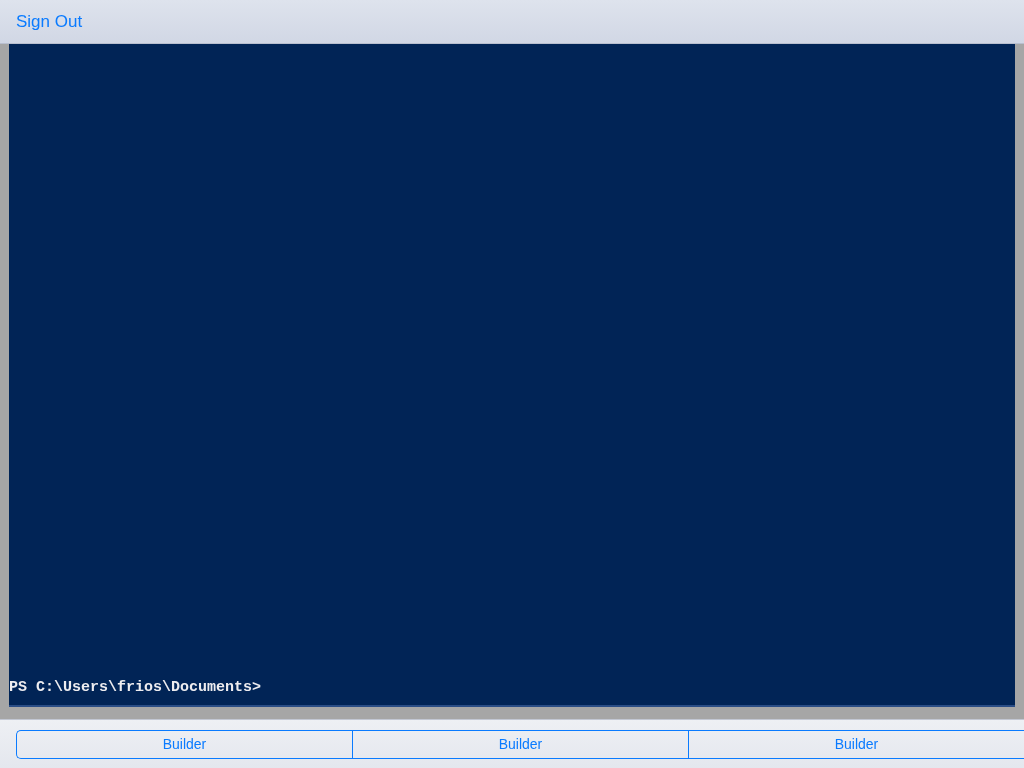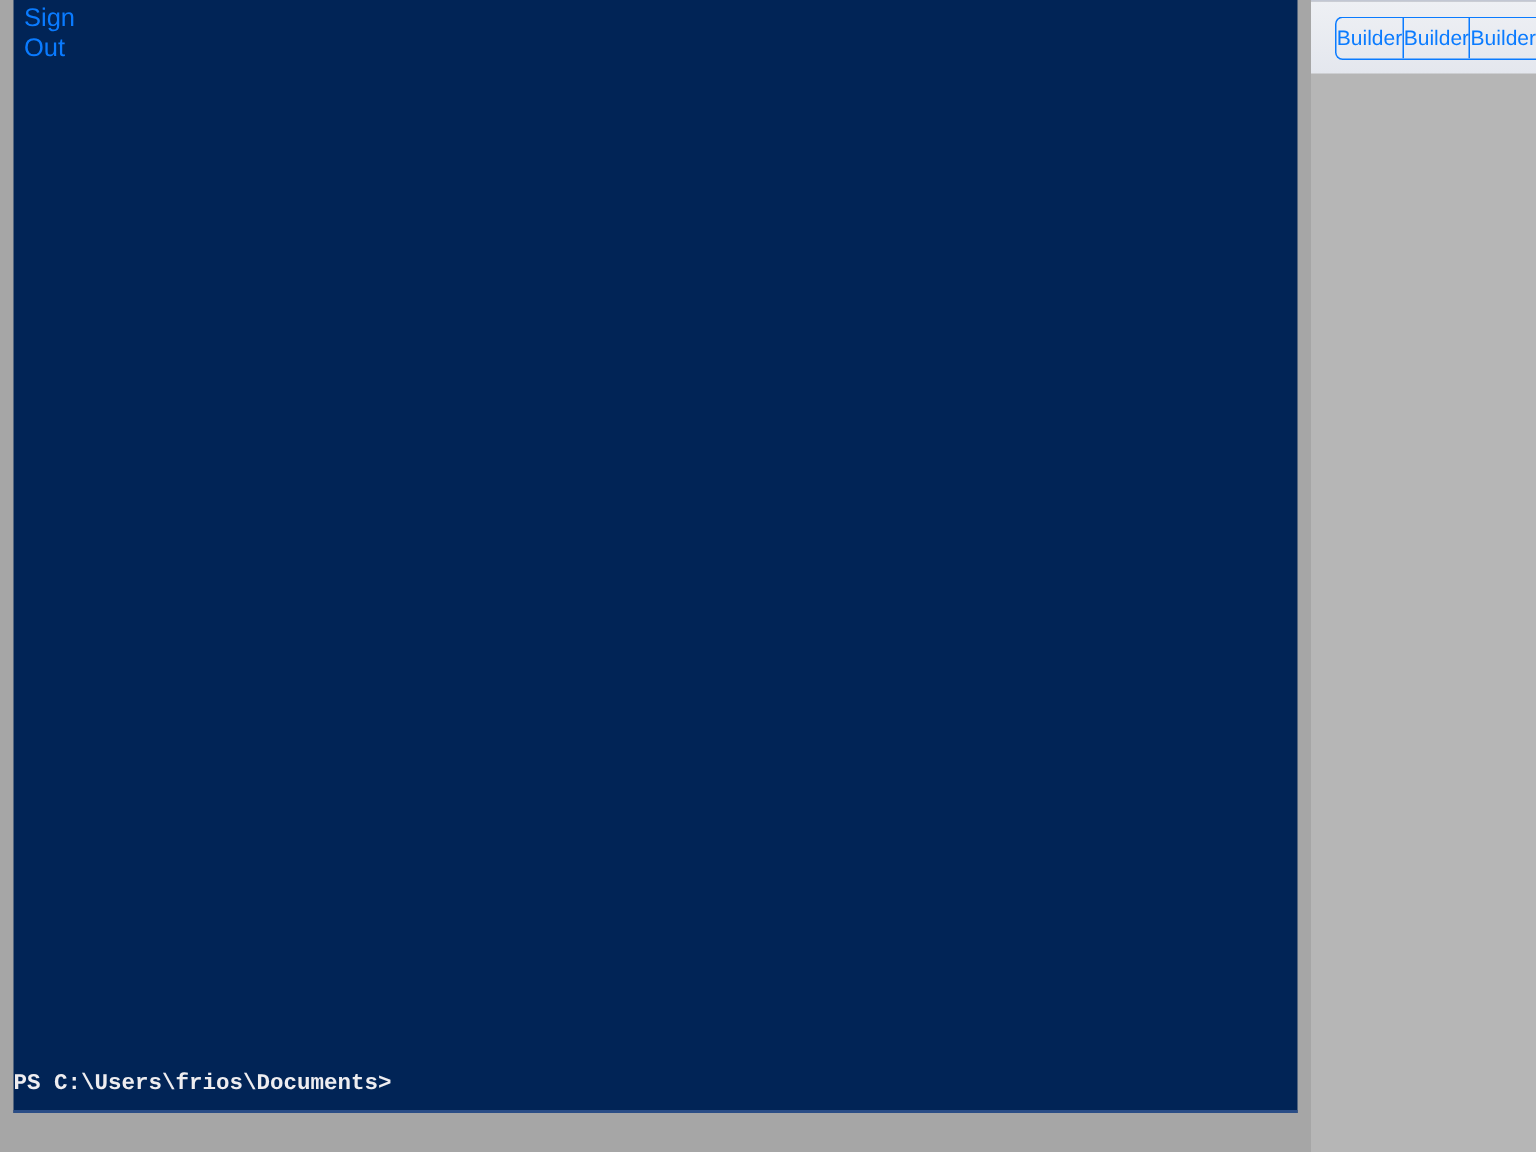--- a/index.html
+++ b/index.html
@@ -7,20 +7,21 @@
     width: 1024px;
     height: 768px;
     overflow: hidden;
     font-family: -apple-system, "Helvetica Neue", Arial, sans-serif;
     background: #b6b6b6;
   }
   .root {
     width: 1024px;
     height: 768px;
     display: flex;
+    flex-direction: column;
     background: #b6b6b6;
   }
   
   .navbar {
     height: 44px;
     background: linear-gradient(#dee3ed, #d1d7e5);
     border-bottom: 1px solid #b9bfcf;
     position: relative;
     display: flex;
     align-items: center;
@@ -37,21 +38,21 @@
     width: 100%;
     text-align: center;
     color: #000;
     font-size: 17px;
     font-weight: 600;
   }
   
   .term-wrap {
     flex: 1;
     background: #a6a6a6;
-    padding: 0 9px 26px 9px;
+    padding: 0 9px 12px 9px;
     display: flex;
   }
   .terminal {
     flex: 1;
     background: #012456;
     color: #eeedf0;
     font-family: "Courier New", Courier, monospace;
     font-size: 15px;
     line-height: 18px;
     padding: 2px 0;

